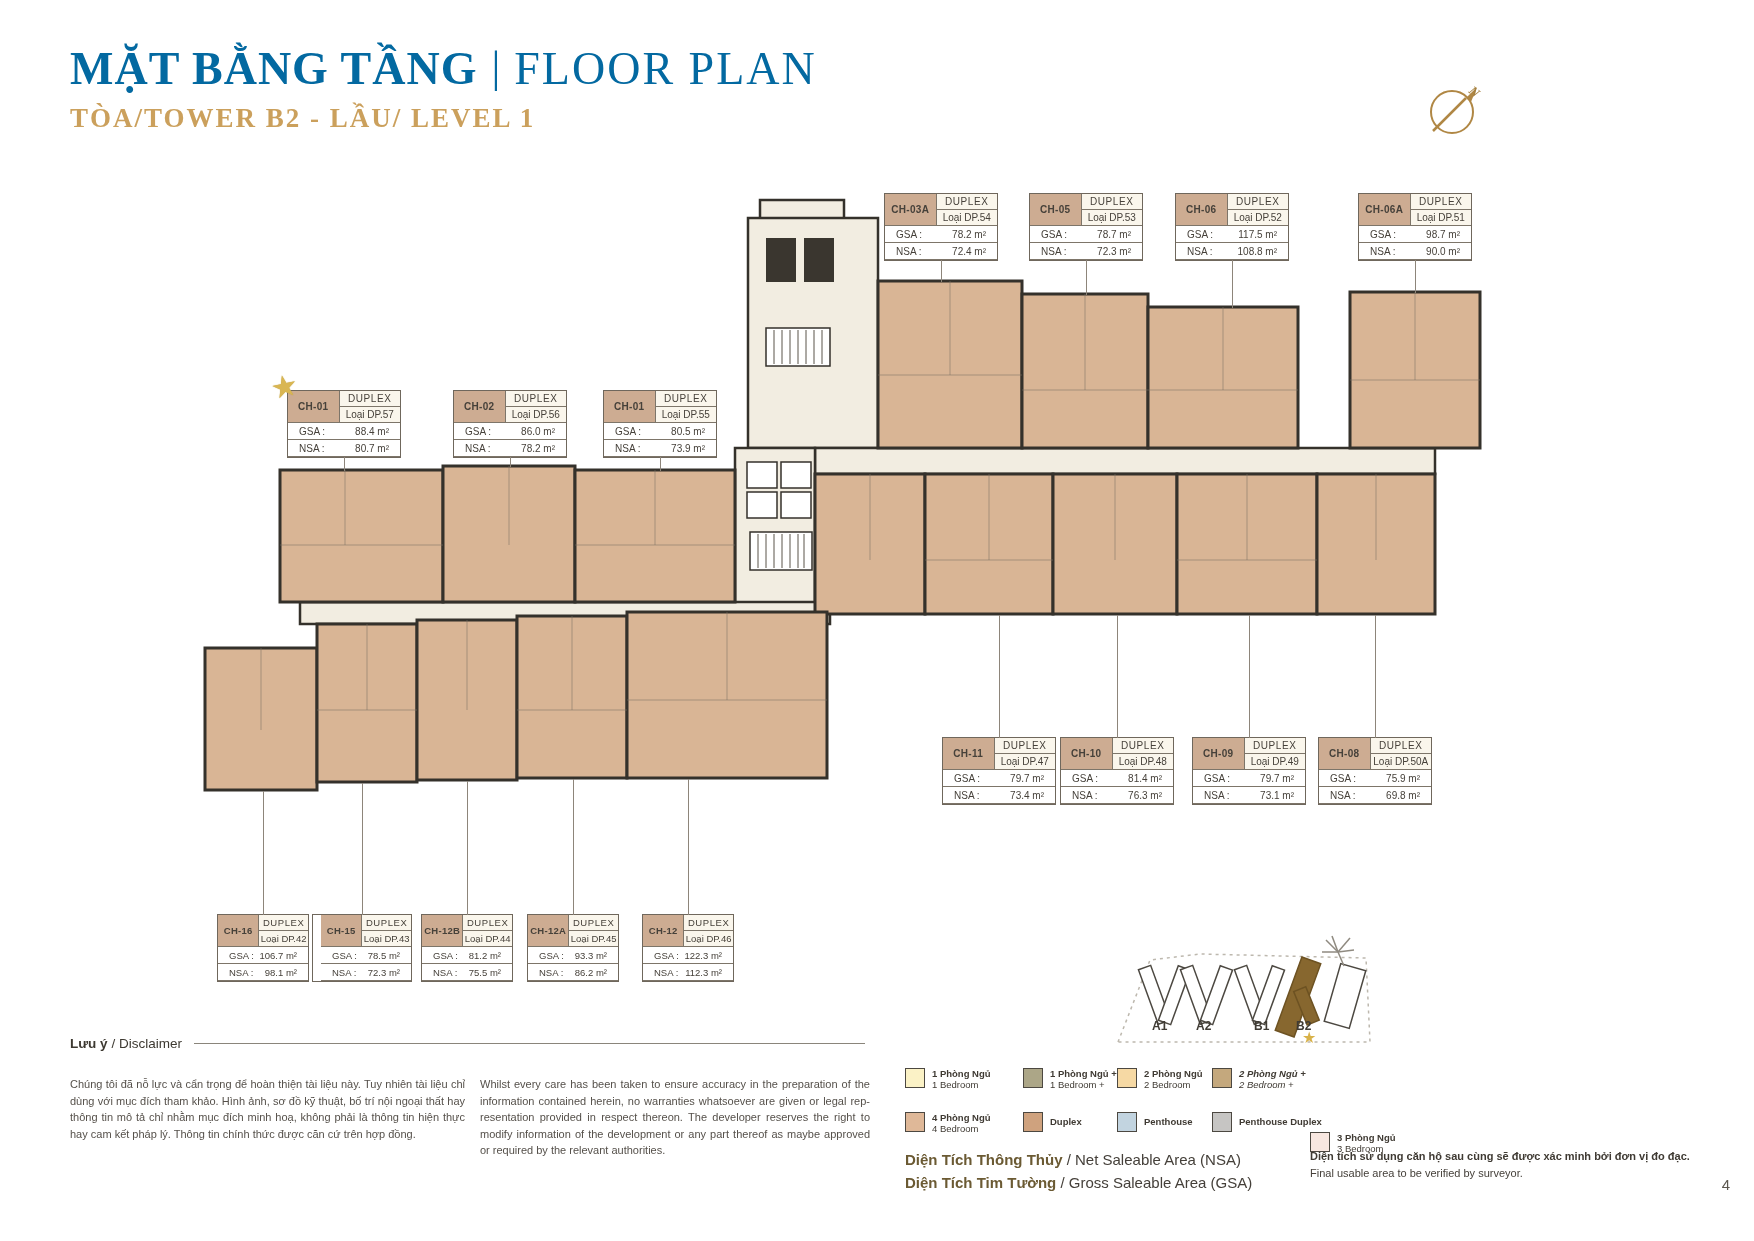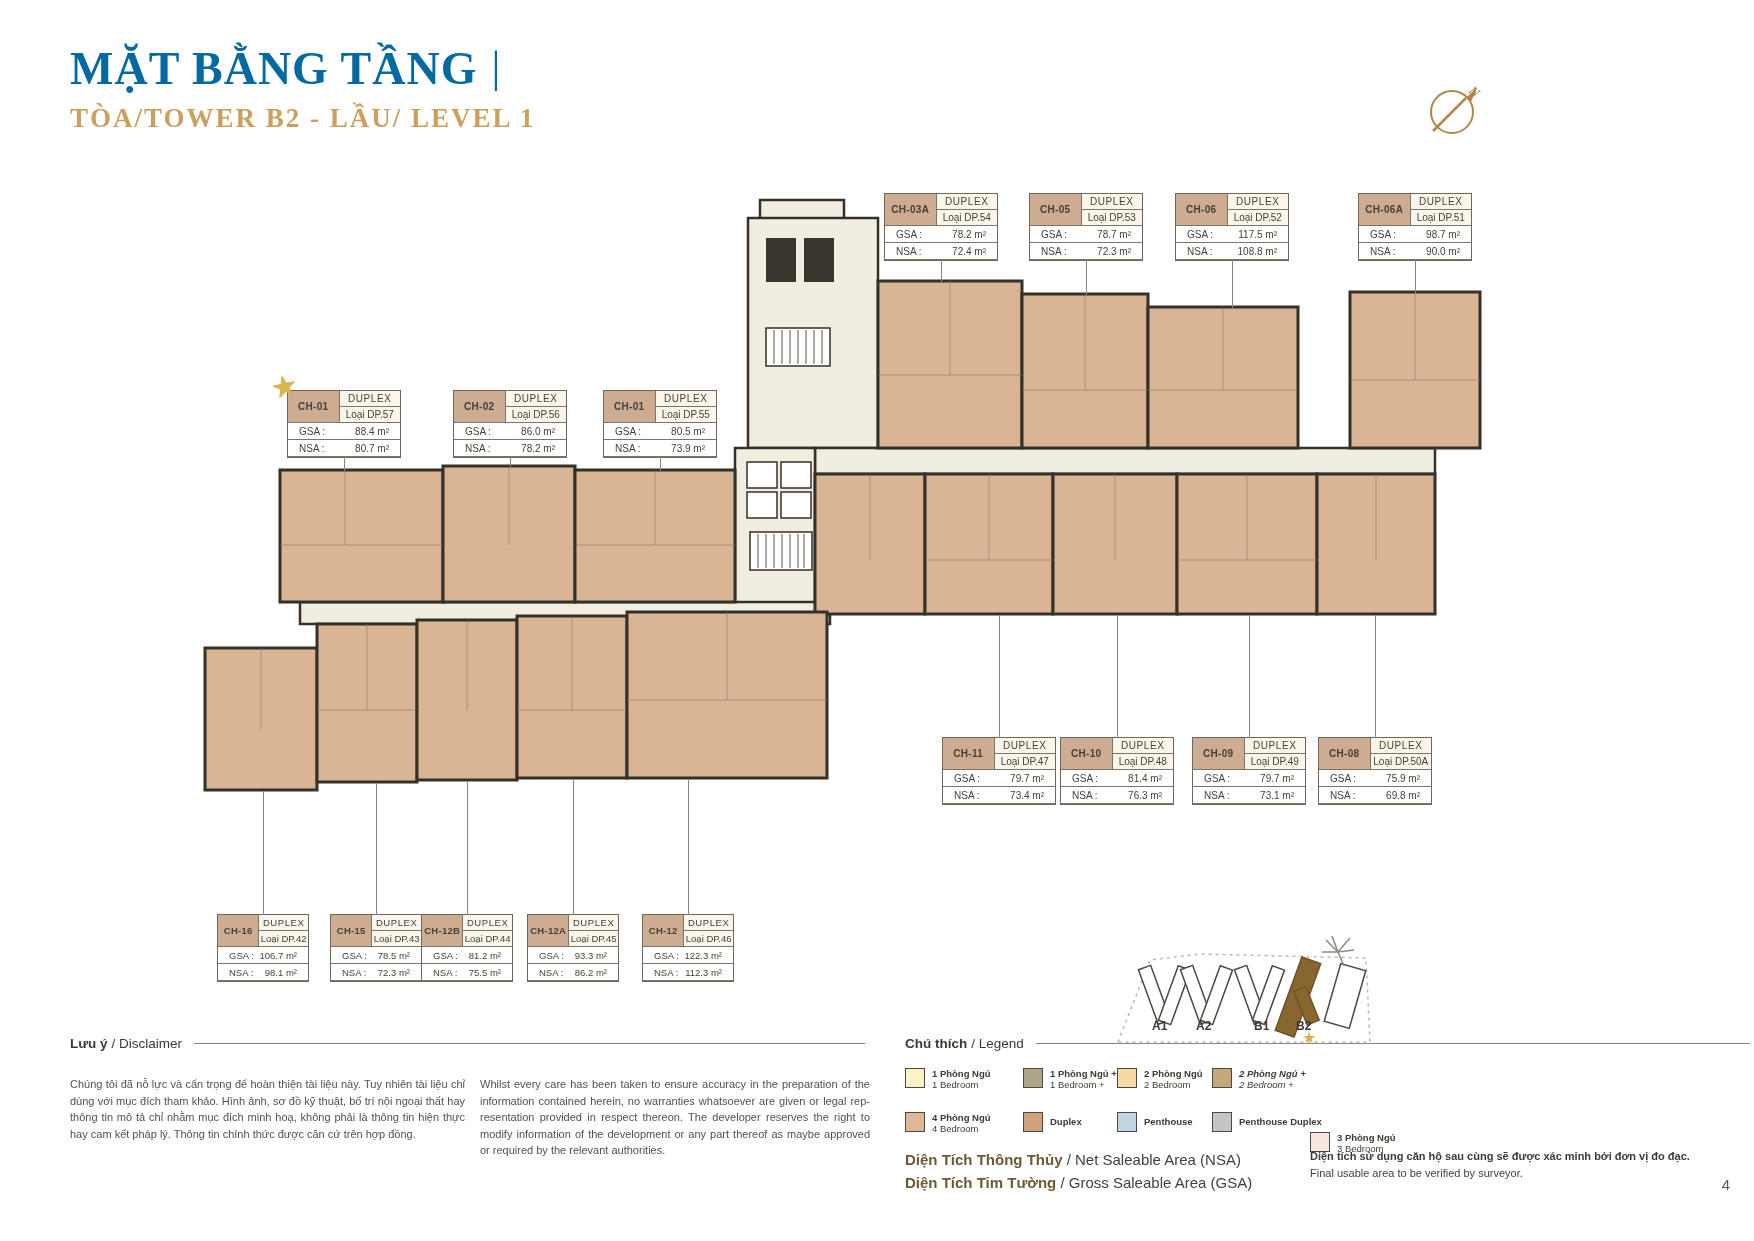--- a/index.html
+++ b/index.html
@@ -63,20 +63,21 @@
 </style>
 </head>
 <body>
 
 <div class="page">
 
   <div class="hdr">
     <div class="hdr-line1">
       <span class="t-vn">MẶT BẰNG TẦNG</span>
       <span class="t-sep">|</span>
+      <span class="t-en">FLOOR PLAN</span>
     </div>
     <div class="hdr-line2">TÒA/TOWER B2 - LẦU/ LEVEL 1</div>
   </div>
 
   <svg class="plan" width="1754" height="1241" viewBox="0 0 1754 1241">
     <g>
 
       <rect class="cream" x="760" y="200" width="84" height="22"></rect>
       <rect class="cream" x="748" y="218" width="130" height="230"></rect>
       <rect class="cream" x="815" y="448" width="620" height="26"></rect>
@@ -371,21 +372,21 @@
       <div class="uc-row">
           <span>GSA :</span>
           <span>106.7 m²</span>
         </div>
       <div class="uc-row">
           <span>NSA :</span>
           <span>98.1 m²</span>
         </div>
       <div class="uc-leader" style="height: 124px; bottom: 100%;"></div>
     </div>
-      <div class="unit-card small" style="left: 330px; top: 914px; width: 90px;">
+      <div class="unit-card small" style="left: 312px; top: 914px; width: 90px; padding-left: 8px;">
       <div class="uc-code">CH-15</div>
       <div class="uc-type">DUPLEX</div>
       <div class="uc-loai">Loại DP.43</div>
       <div class="uc-row">
           <span>GSA :</span>
           <span>78.5 m²</span>
         </div>
       <div class="uc-row">
           <span>NSA :</span>
           <span>72.3 m²</span>
@@ -437,25 +438,20 @@
     </div>
 
   <div class="sec-head" style="left:70px;top:1036px;width:795px;">
     <b>Lưu ý</b>
     <span>/ Disclaimer</span>
     <span class="rule"></span>
   </div>
   <div class="disc-col" style="left:70px;top:1076px;">Chúng tôi đã nỗ lực và cẩn trọng để hoàn thiện tài liệu này. Tuy nhiên tài liệu chỉ dùng với mục đích tham khảo. Hình ảnh, sơ đồ kỹ thuật, bố trí nội ngoại thất hay thông tin mô tả chỉ nhằm mục đích minh hoạ, không phải là thông tin hiện thực hay cam kết pháp lý. Thông tin chính thức được căn cứ trên hợp đồng.</div>
   <div class="disc-col" style="left:480px;top:1076px;width:390px;">Whilst every care has been taken to ensure accuracy in the preparation of the information contained herein, no warranties whatsoever are given or legal rep-resentation provided in respect thereon. The developer reserves the right to modify information of the development or any part thereof as maybe approved or required by the relevant authorities.</div>
 
-  <div class="sec-head" style="left:905px;top:1036px;width:845px;">
-    <b>Chú thích</b>
-    <span>/ Legend</span>
-    <span class="rule"></span>
-  </div>
   <div id="legend">
       <div class="legend-item" style="left: 905px; top: 1068px;">
       <span class="sw" style="background: rgb(251, 242, 198);"></span>
       <span class="li-txt">
         <span class="li-vn">1 Phòng Ngủ</span><br>
         <span class="li-en">1 Bedroom</span>
       </span>
     </div>
       <div class="legend-item" style="left: 1023px; top: 1068px;">
       <span class="sw" style="background: rgb(172, 166, 135);"></span>

